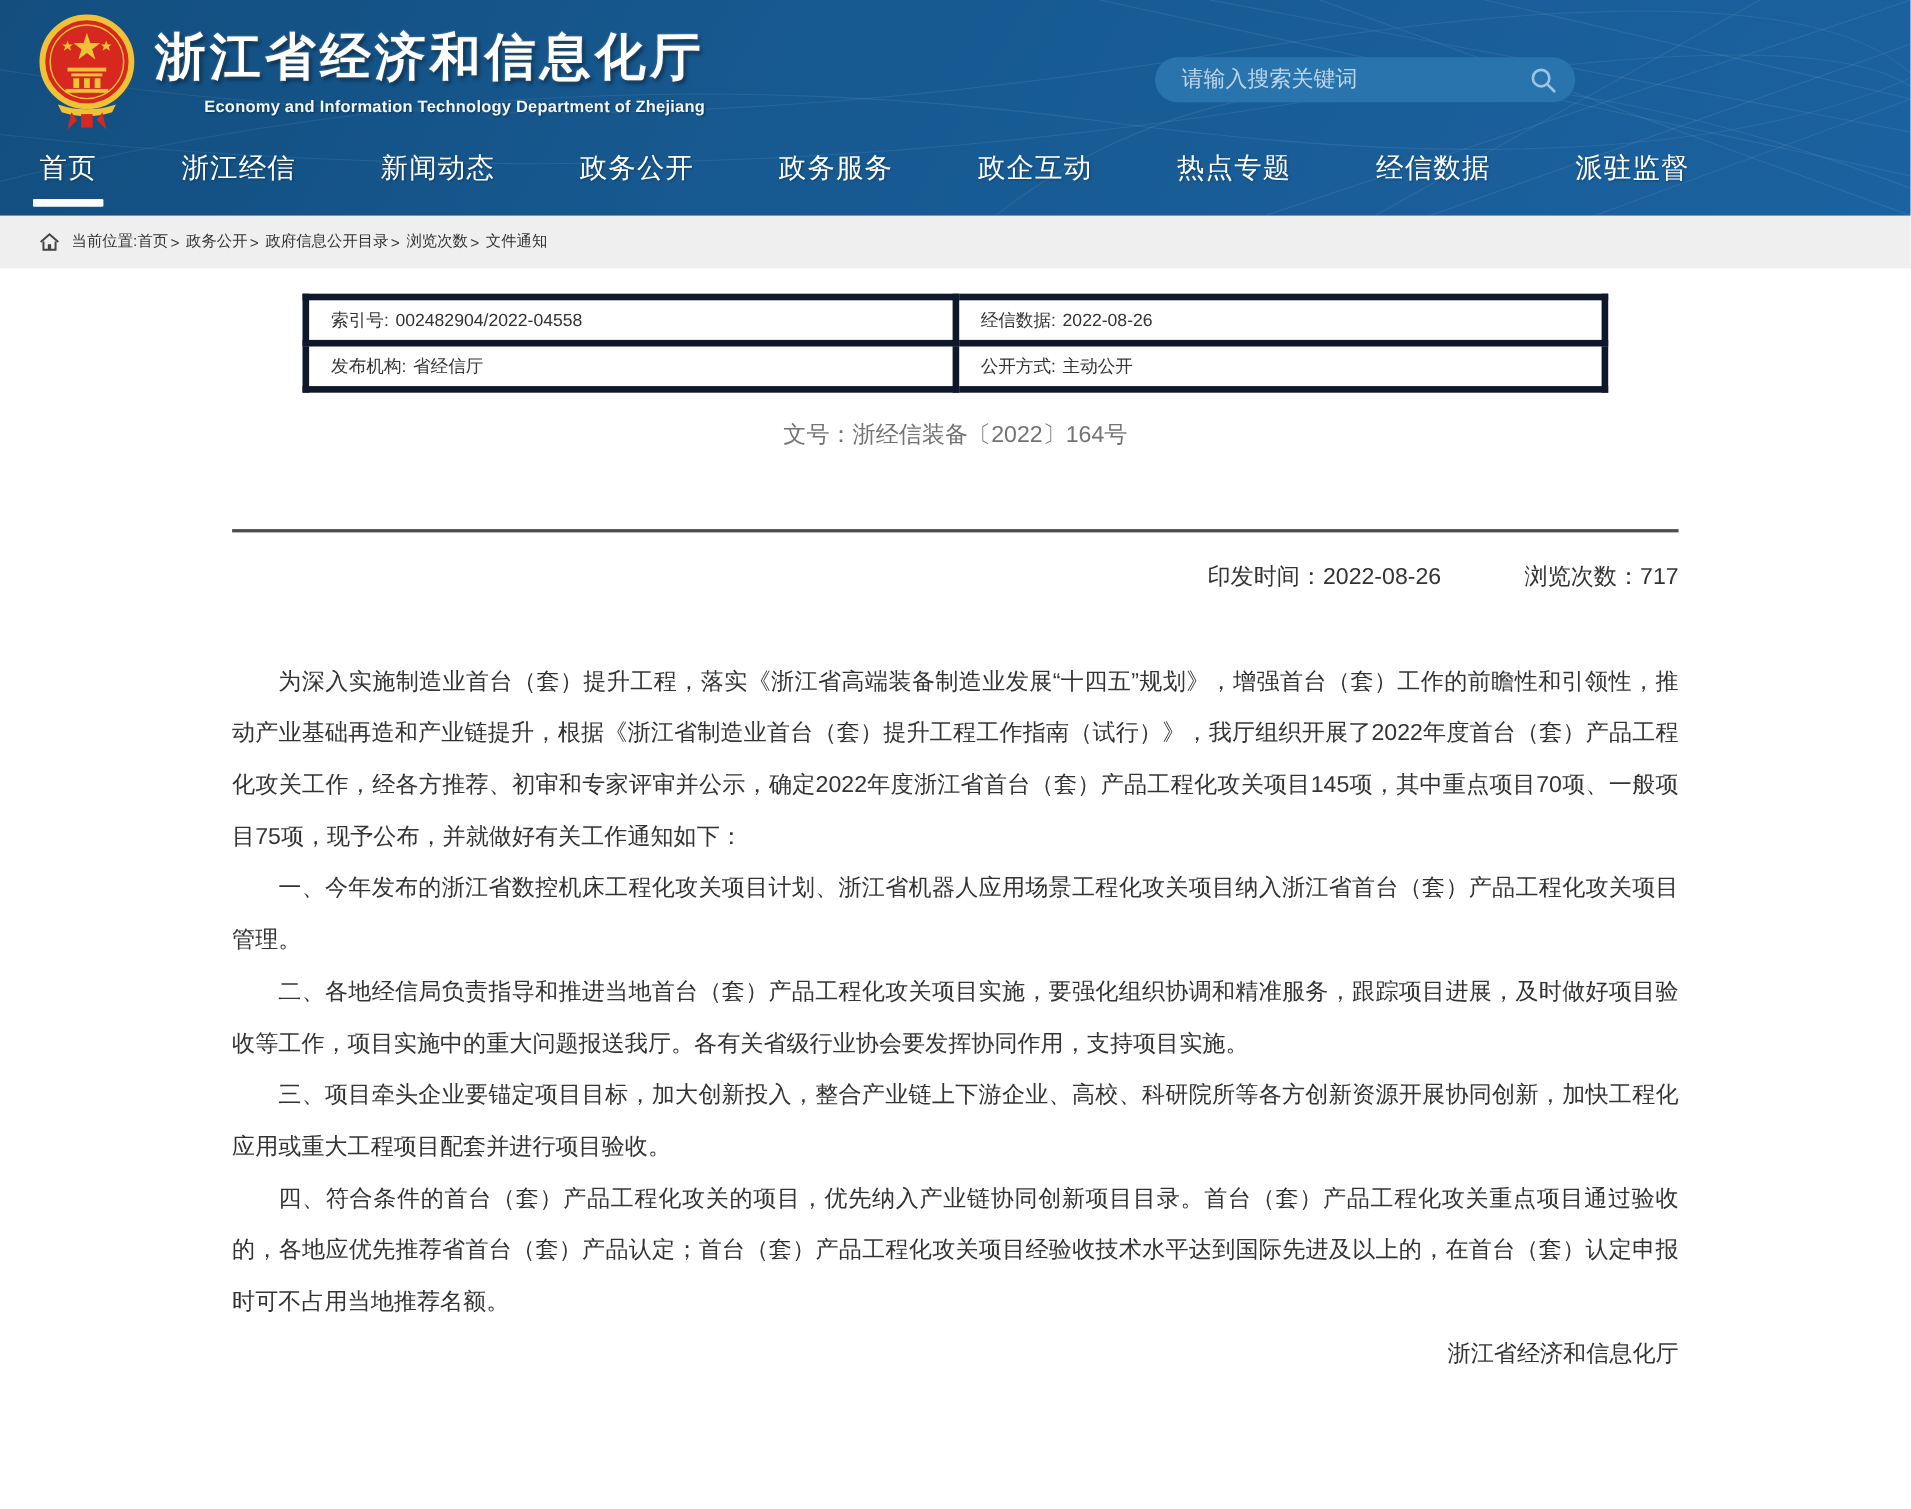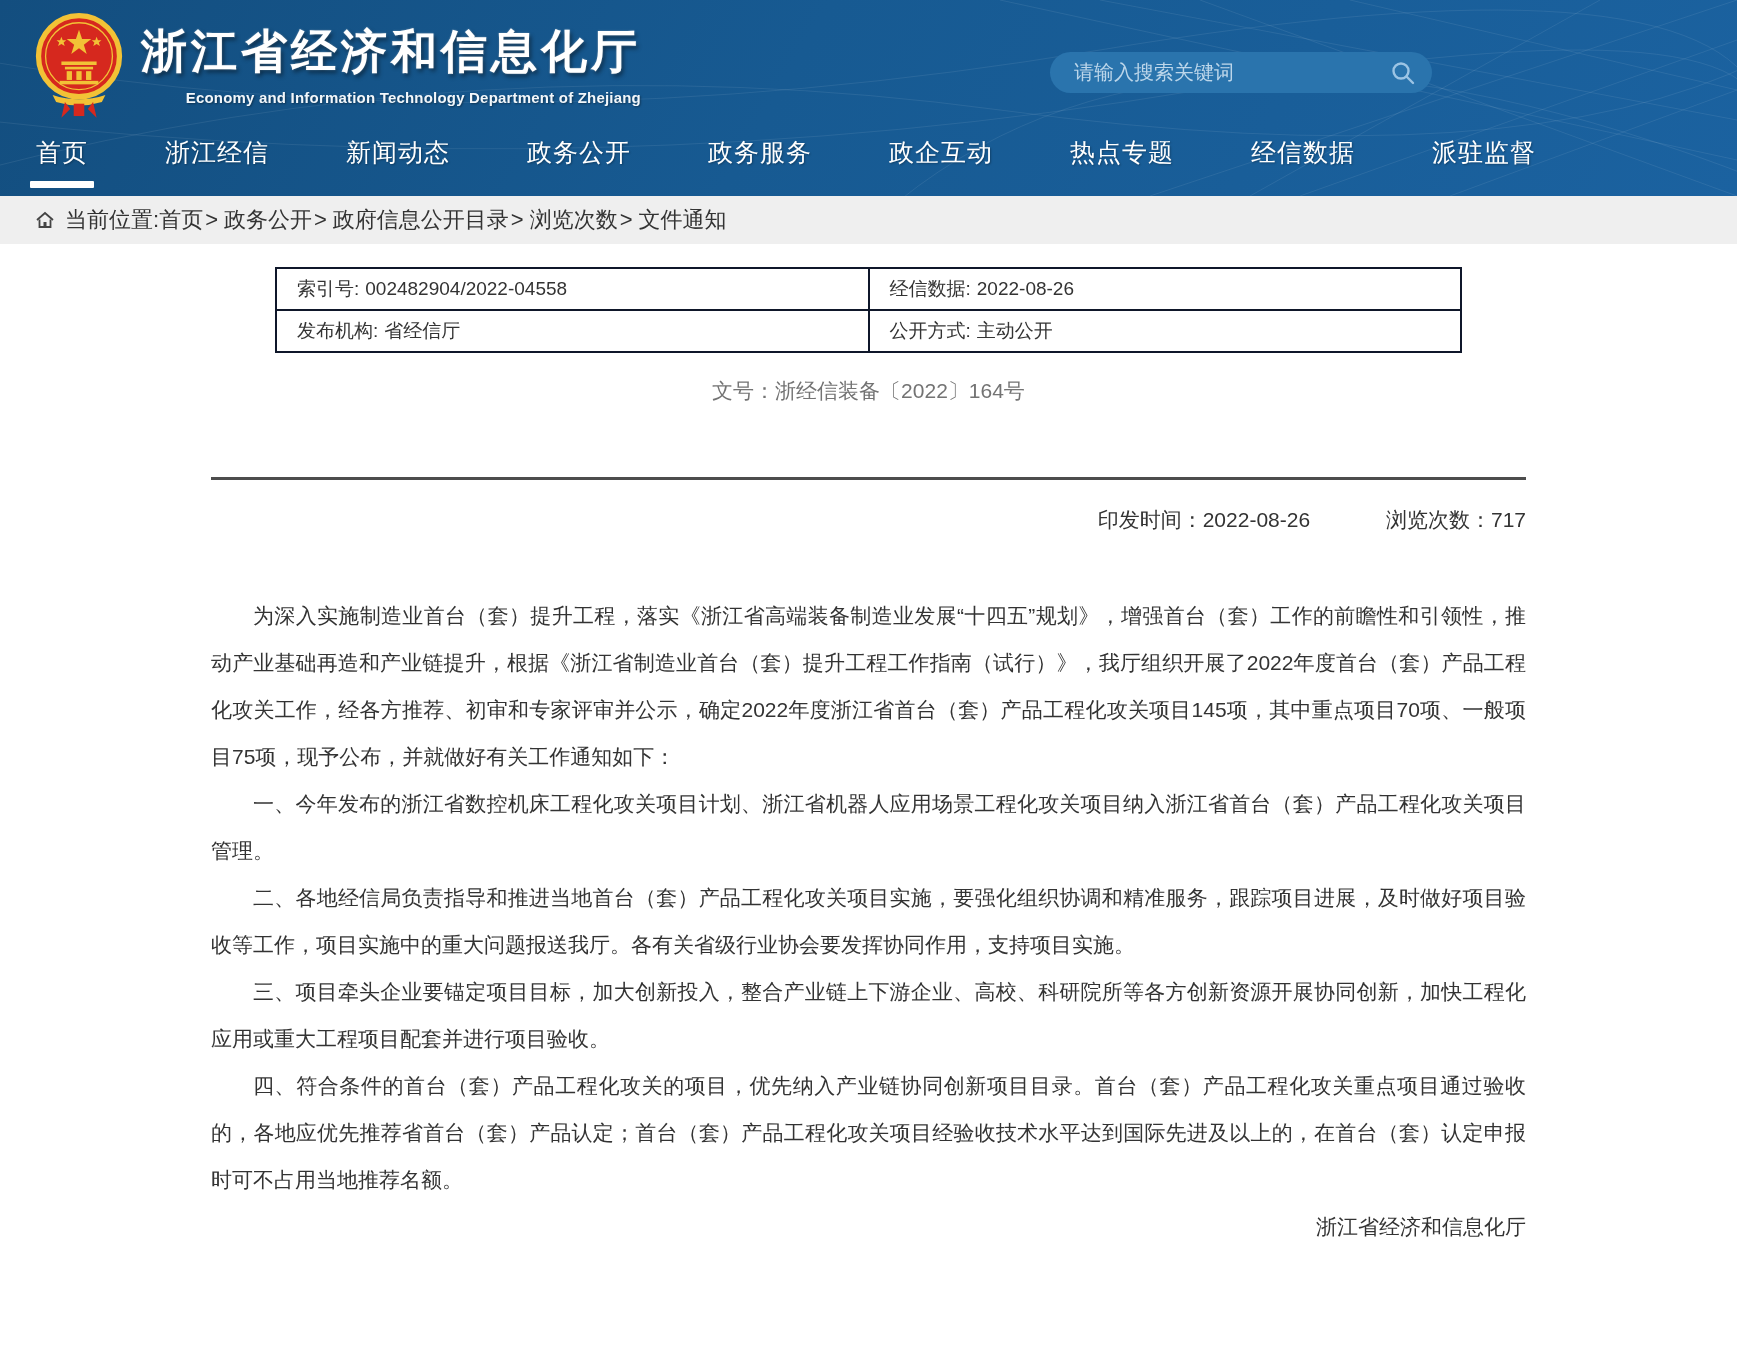--- a/index.html
+++ b/index.html
@@ -70,39 +70,39 @@
     text-shadow:1px 1px 2px rgba(0,0,0,.3);
   }
   .nav-item .underline { height:7px; margin-top:12px; background:transparent; border-radius:1px; }
   .nav-item.active .underline { background:#ffffff; }
 
   
   .breadcrumb {
     height:48px; background:#efefef;
     display:flex; align-items:center;
     padding-left:35px;
-    font-size:22px; color:#333;
+    font-size:14px; color:#333;
   }
   .crumb-home { display:flex; margin-right:10px; }
   .crumb-link { color:#333; text-decoration:none; }
   .crumb-sep { margin:0 6px 0 2px; color:#333; }
 
   
   .main { background:#ffffff; padding-bottom:55px; }
   .content { width:1315px; margin:0 auto; }
 
   table.info-table {
     width:1187px; margin:23px auto 0;
     border-collapse:collapse;
   }
   table.info-table td {
-    border:2px solid #0f172a;
+    border:6px solid #0f172a;
     width:50%; height:42px;
     padding-left:20px;
-    font-size:19px; color:#333;
+    font-size:16px; color:#333;
   }
   .cell-label { margin-right:6px; }
 
   .article-title {
     margin:47px 0 0;
     text-align:center;
     font-size:33px; font-weight:bold; color:#2b2b2b;
     letter-spacing:1px;
   }
   .doc-number {

